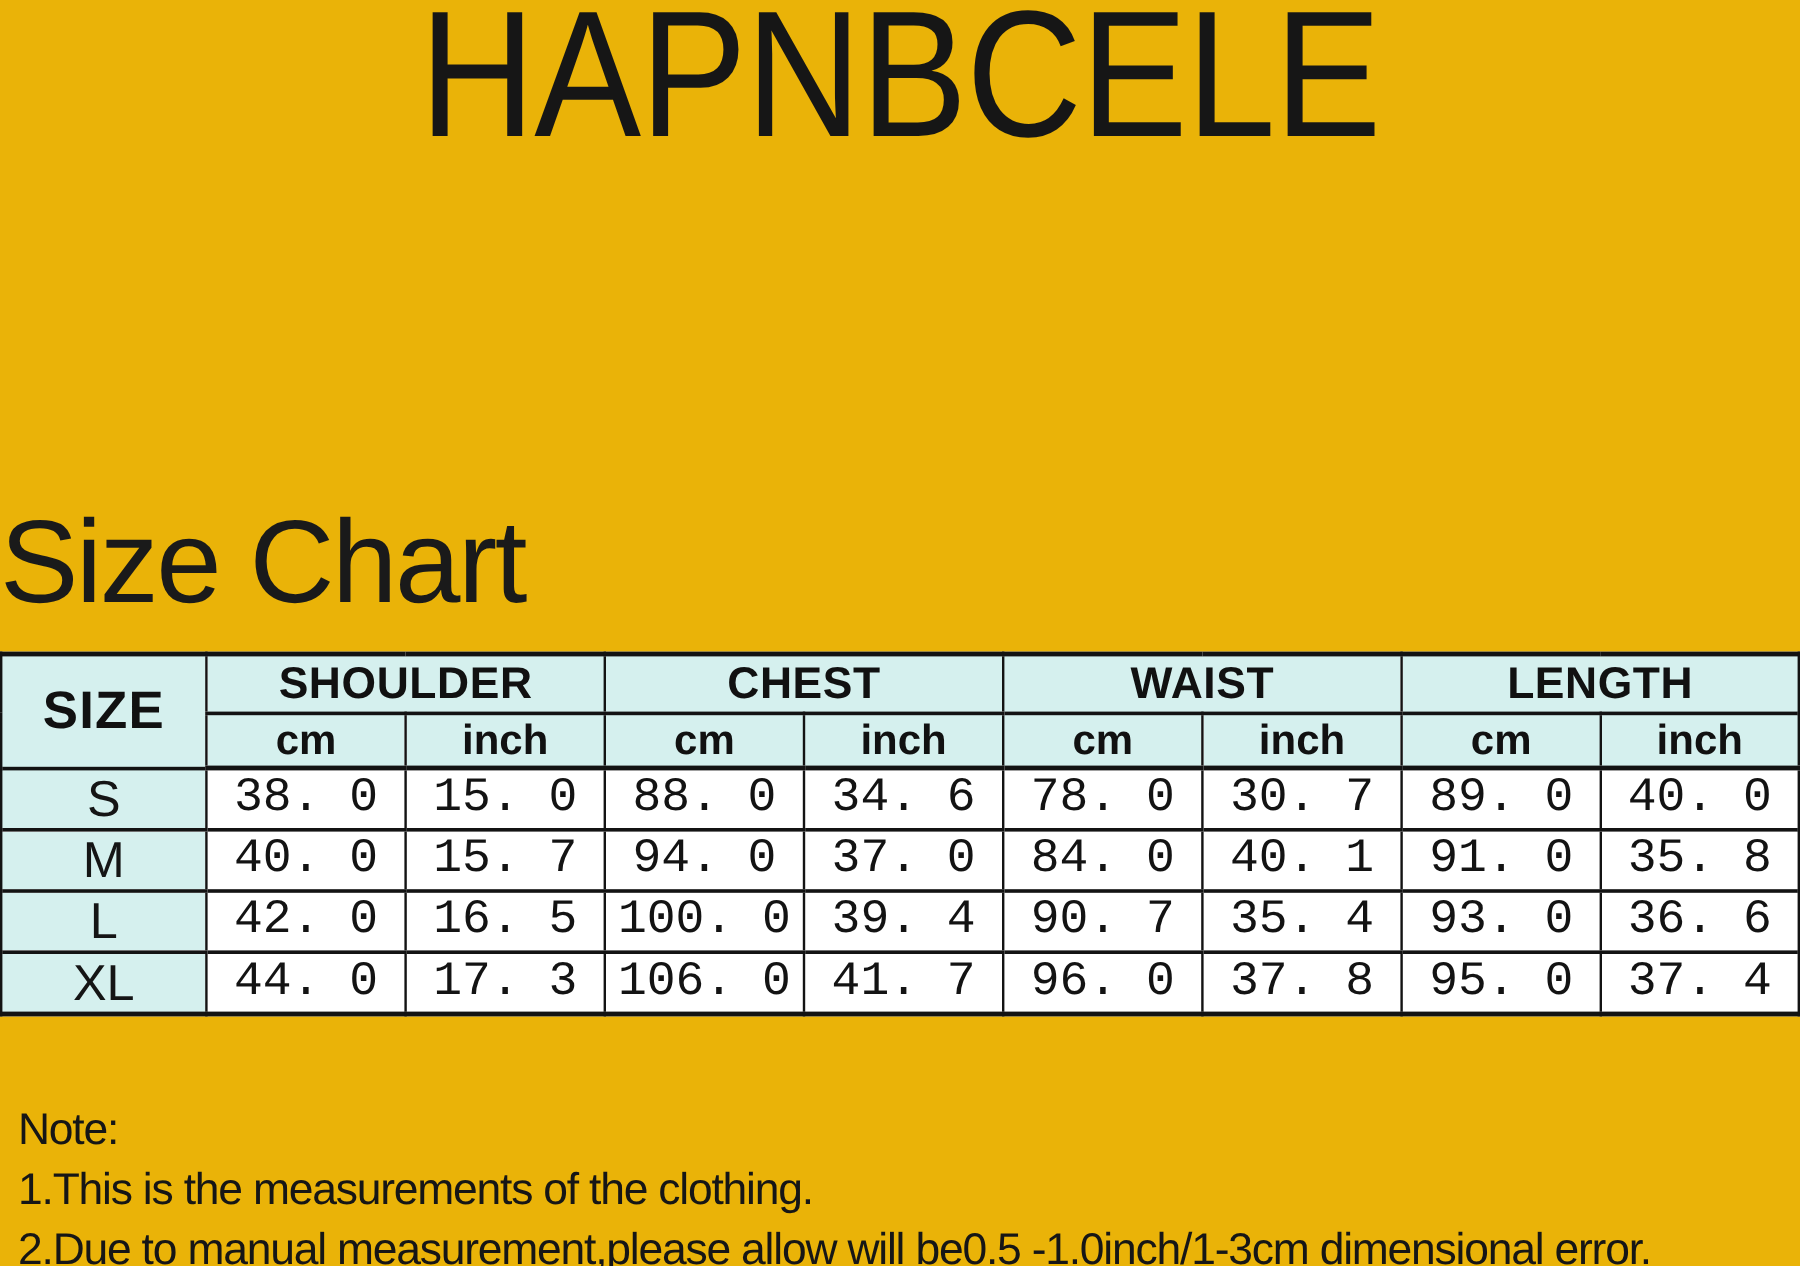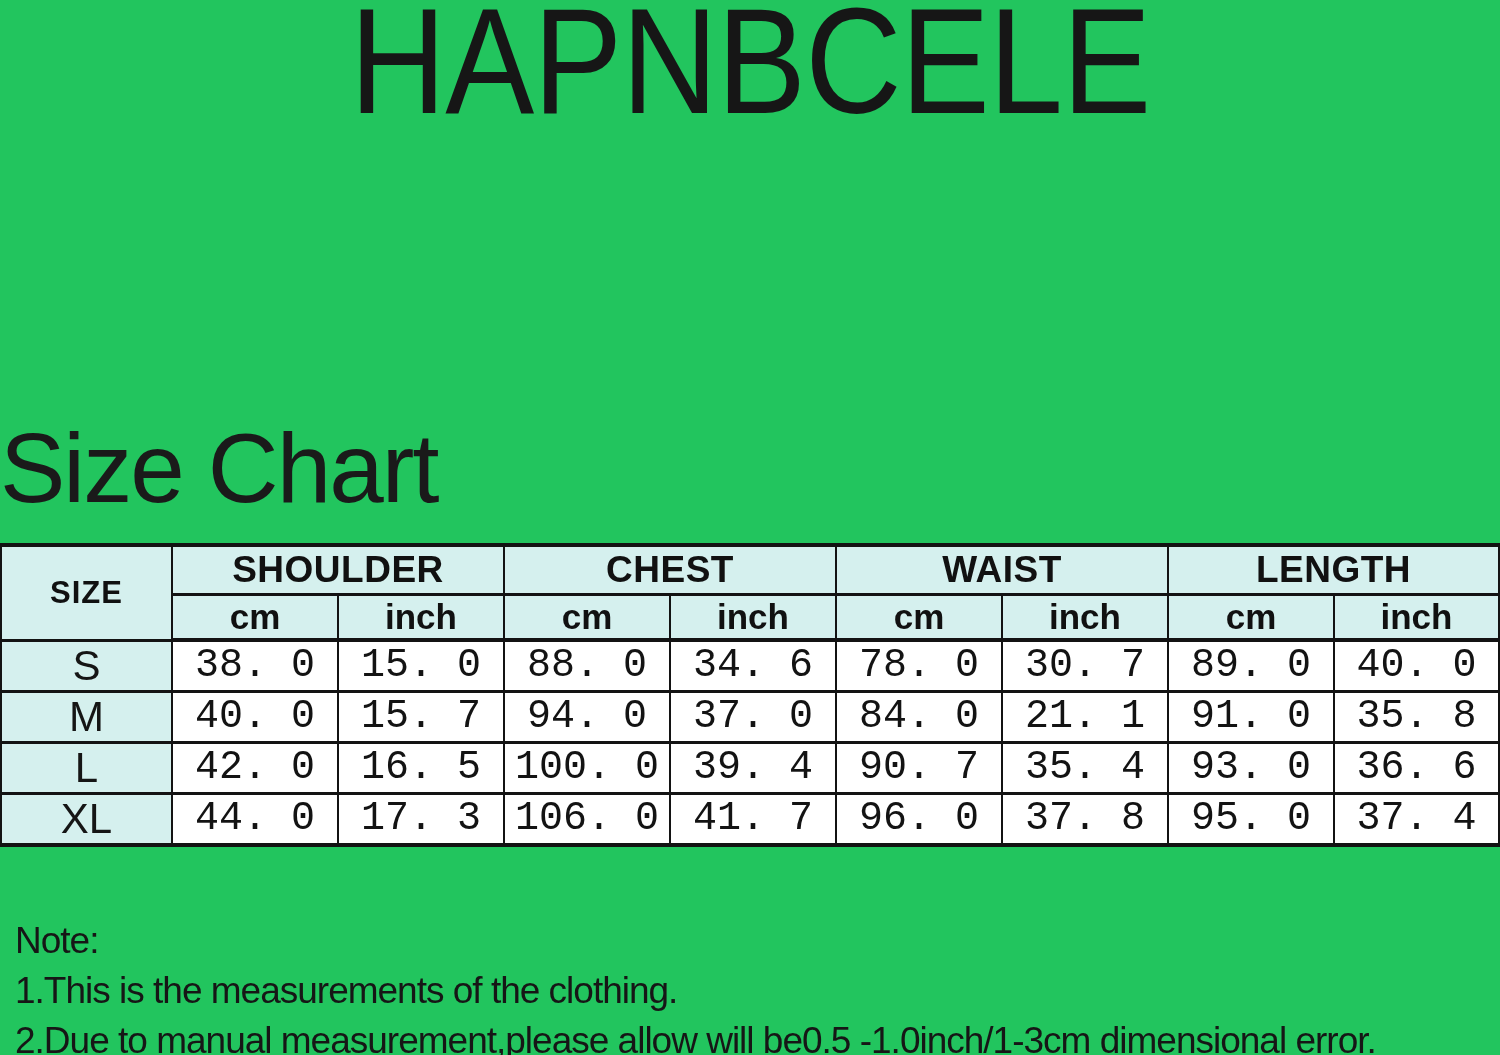--- a/index.html
+++ b/index.html
@@ -1,20 +1,20 @@
 <!DOCTYPE html>
 <html><head>
 <meta charset="utf-8">
 <style>
   html, body { margin: 0; padding: 0; background: #ffffff; }
   .page {
     position: relative;
     width: 1500px;
     height: 1055px;
-    background: #22c55e;
+    background: #eab308;
     overflow: hidden;
     font-family: "Liberation Sans", sans-serif;
     color: #141414;
   }
   .brand {
     position: absolute;
     top: -14px;
     left: 0;
     width: 100%;
     text-align: center;
@@ -62,21 +62,21 @@
   tr.groups { height: 49px; }
   tr.units  { height: 46px; }
   tbody tr  { height: 45px; }
   .hd {
     background: #d5f0ee;
     font-weight: bold;
     font-size: 37px;
     letter-spacing: 0.5px;
     color: #111111;
   }
-  .size-hd { font-size: 31px; letter-spacing: 1px; margin-left: 40px; }
+  .size-hd { font-size: 44px; letter-spacing: 1px; margin-left: 40px; }
   .unit { font-size: 35px; letter-spacing: 0; }
   tr.units th { border-bottom-width: 4px; }
   th.size-cell {
     background: #d5f0ee;
     font-weight: 400;
     font-size: 42px;
     color: #151515;
   }
   td.val {
     background: #ffffff;
@@ -148,21 +148,21 @@
         <td class="val">89. 0</td>
         <td class="val">40. 0</td>
       </tr>
       <tr>
         <th class="size-cell">M</th>
         <td class="val">40. 0</td>
         <td class="val">15. 7</td>
         <td class="val">94. 0</td>
         <td class="val">37. 0</td>
         <td class="val">84. 0</td>
-        <td class="val">21. 1</td>
+        <td class="val">40. 1</td>
         <td class="val">91. 0</td>
         <td class="val">35. 8</td>
       </tr>
       <tr>
         <th class="size-cell">L</th>
         <td class="val">42. 0</td>
         <td class="val">16. 5</td>
         <td class="val">100. 0</td>
         <td class="val">39. 4</td>
         <td class="val">90. 7</td>

